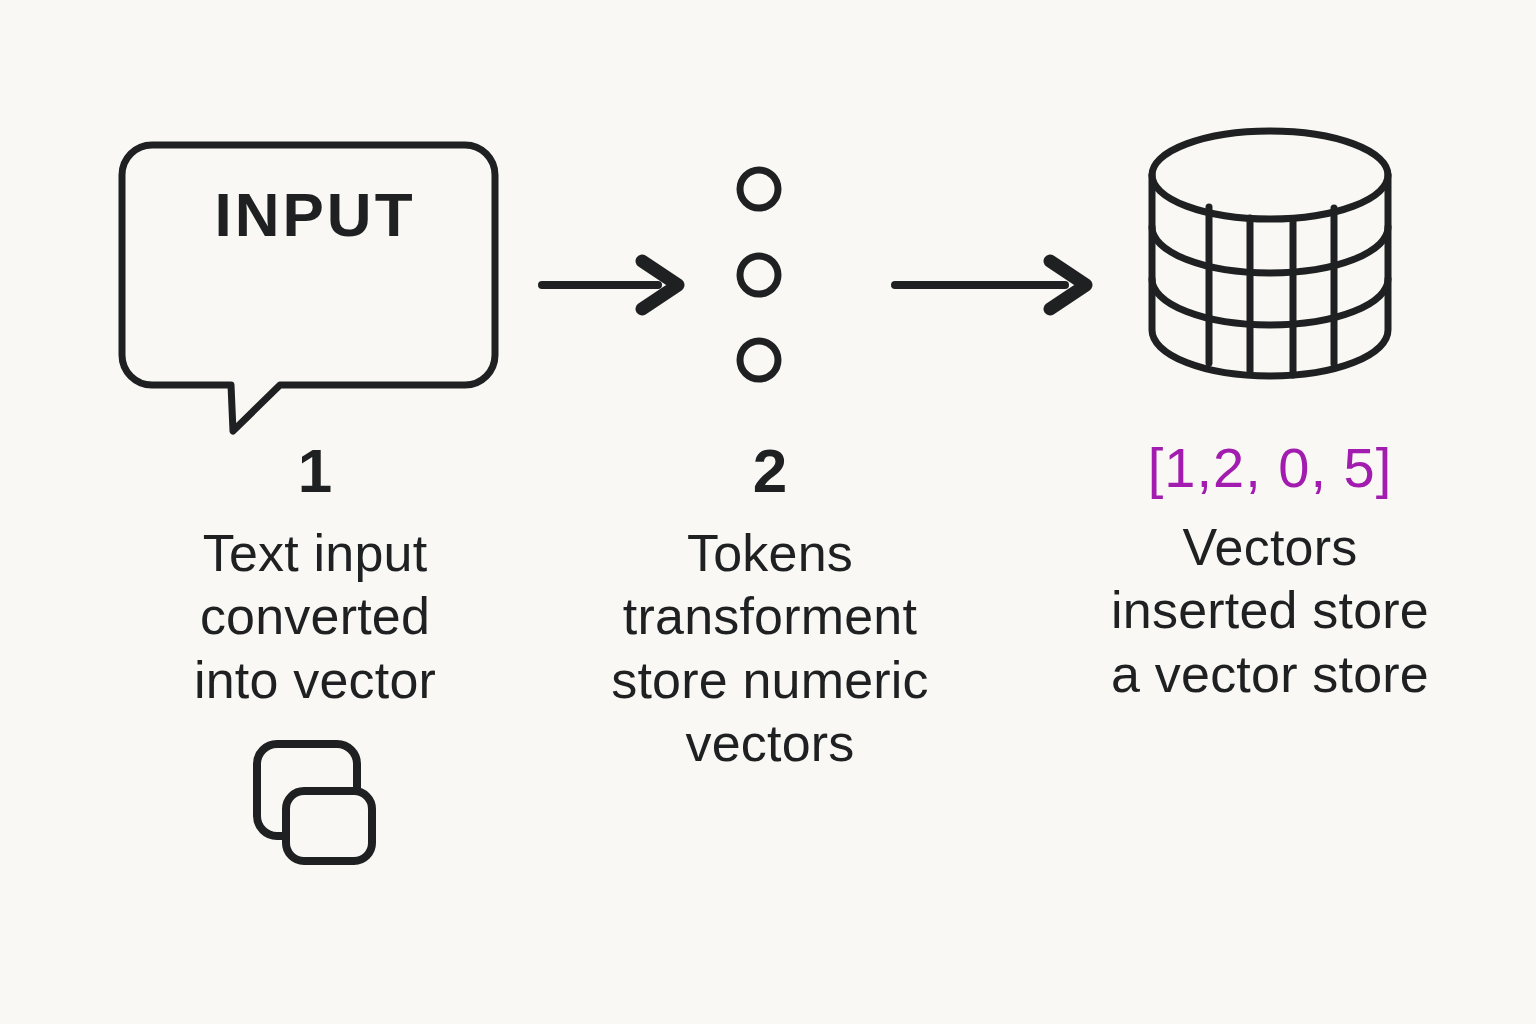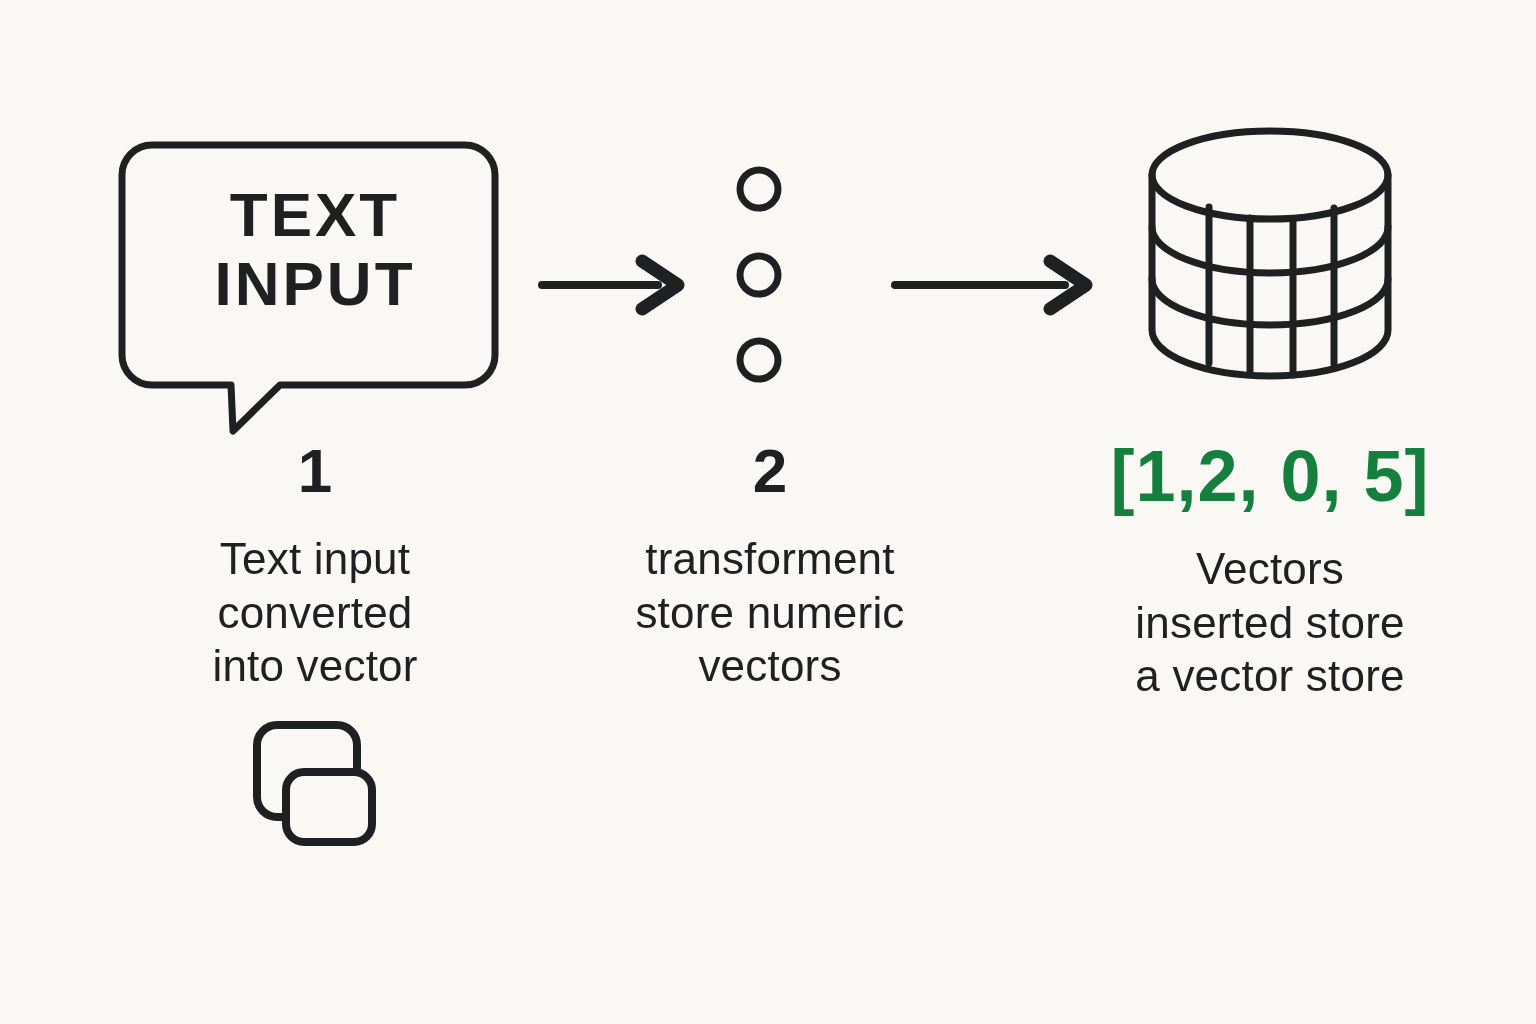--- a/index.html
+++ b/index.html
@@ -50,32 +50,32 @@
   .bubble-text .l2 { display: block; }
 
   .step-num {
     font-size: 62px;
     font-weight: 700;
     line-height: 1;
     color: #1e2022;
     letter-spacing: 0px;
   }
   .step-desc {
-    font-size: 44px;
+    font-size: 52px;
     font-weight: 400;
     line-height: 1.22;
     color: #1e2022;
-    margin-top: 30px;
+    margin-top: 20px;
     letter-spacing: 0.2px;
   }
   .vector-label {
-    font-size: 72px;
-    font-weight: 700;
+    font-size: 56px;
+    font-weight: 400;
     line-height: 1;
-    color: #15803d;
+    color: #a21caf;
     letter-spacing: 1px;
   }
   .dots-wrap { height: 320px; position: relative; }
   .cyl-wrap { height: 320px; position: relative; }
   .icon-slot { margin-top: 22px; height: 140px; }
   svg { display: block; }
 </style>
 </head>
 <body>
 
@@ -92,21 +92,20 @@
                  L 405 235
                  A 30 30 0 0 1 375 265
                  L 190 265
                  L 143 311
                  L 141 265
                  L 62 265
                  A 30 30 0 0 1 32 235
                  Z" fill="none" stroke="#1e2022" stroke-width="7" stroke-linejoin="round" stroke-linecap="round"></path>
       </svg>
       <div class="bubble-text">
-        <span>TEXT</span>
         <span class="l2">INPUT</span>
       </div>
     </div>
 
     <div class="step-num">1</div>
     <div class="step-desc">
       <div>Text input</div>
       <div>converted</div>
       <div>into vector</div>
     </div>
@@ -129,20 +128,21 @@
     <div class="dots-wrap">
       <svg width="420" height="300" viewBox="0 0 420 300">
         <circle cx="199" cy="69" r="19" fill="none" stroke="#1e2022" stroke-width="7"></circle>
         <circle cx="199" cy="155" r="19" fill="none" stroke="#1e2022" stroke-width="7"></circle>
         <circle cx="199" cy="240" r="19" fill="none" stroke="#1e2022" stroke-width="7"></circle>
       </svg>
     </div>
 
     <div class="step-num">2</div>
     <div class="step-desc">
+      <div>Tokens</div>
       <div>transforment</div>
       <div>store numeric</div>
       <div>vectors</div>
     </div>
   </div>
 
   <svg style="position:absolute;left:880px;top:245px;" width="230" height="80" viewBox="0 0 230 80">
     <line x1="15" y1="40" x2="185" y2="40" stroke="#1e2022" stroke-width="8" stroke-linecap="round"></line>
     <path d="M 170 16 L 206 40 L 170 64" fill="none" stroke="#1e2022" stroke-width="13" stroke-linecap="round" stroke-linejoin="round"></path>
   </svg>

